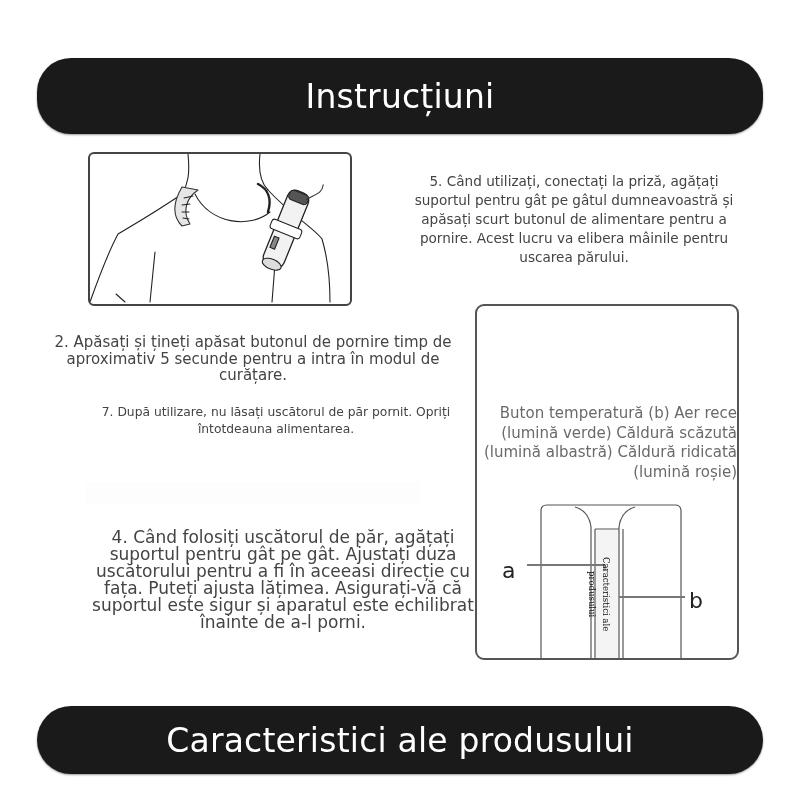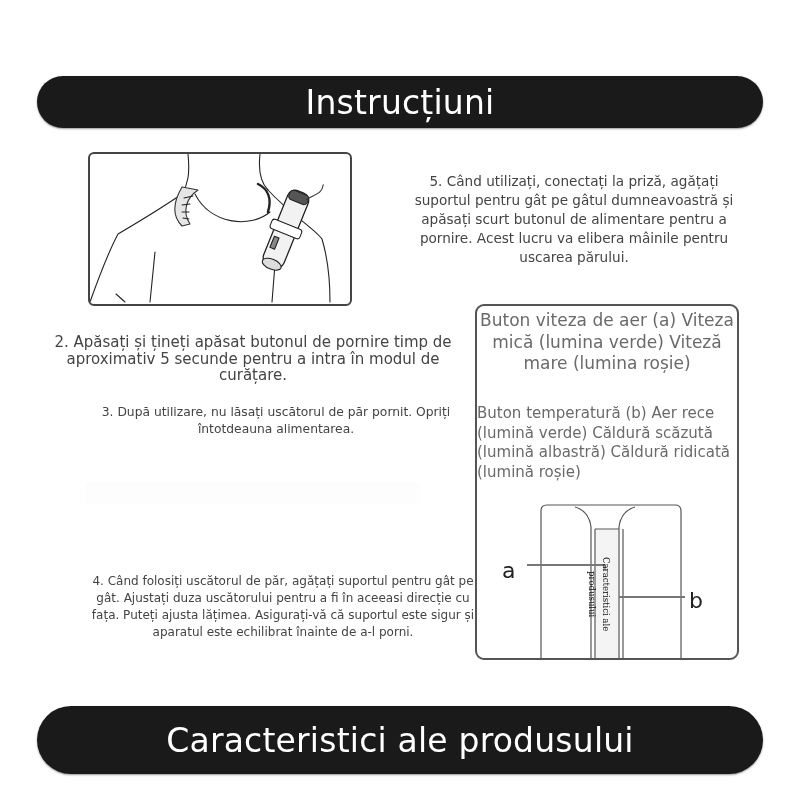--- a/index.html
+++ b/index.html
@@ -1,31 +1,31 @@
 <!DOCTYPE html>
 <html><head>
 <meta charset="utf-8">
 <style>
   html, body { margin: 0; padding: 0; background: #ffffff; }
   body { width: 800px; height: 800px; position: relative; overflow: hidden; font-family: "DejaVu Sans", sans-serif; color: #4a4a4a; }
   .banner { position: absolute; left: 37px; width: 726px; background: #1a1a1a; border-radius: 34px; color: #ffffff; display: flex; align-items: center; justify-content: center; box-shadow: 0 1px 2px rgba(0,0,0,0.4); }
   .banner-title { font-family: "DejaVu Sans", sans-serif; font-size: 33px; letter-spacing: 0.2px; }
-  .banner.top { top: 58px; height: 52px; margin-top: 18px; }
+  .banner.top { top: 58px; height: 76px; }
   .banner.bottom { top: 706px; height: 68px; }
   .illus-frame { position: absolute; left: 88px; top: 152px; width: 260px; height: 150px; border: 2px solid #444; border-radius: 6px; overflow: hidden; background: #fff; }
   .illus-frame svg { width: 100%; height: 100%; display: block; }
   .step-text { position: absolute; text-align: center; font-size: 12.6px; line-height: 17.4px; color: #444; }
   .step-1 { left: 404px; top: 172px; width: 340px; font-size: 13.6px; line-height: 19px; }
   .step-2 { left: 38px; top: 334px; width: 430px; font-size: 15px; line-height: 16.5px; }
   .step-3 { left: 86px; top: 404px; width: 380px; font-size: 12.3px; line-height: 16.5px; }
-  .step-4 { left: 88px; top: 529px; width: 390px; font-size: 12px; line-height: 17px; margin-top: 44px; }
+  .step-4 { left: 88px; top: 529px; width: 390px; font-size: 17px; line-height: 17px; }
   .faint-band { position: absolute; left: 85px; top: 482px; width: 335px; height: 22px; background: #fdfdfd; border-radius: 3px; }
   .product-box { position: absolute; left: 475px; top: 304px; width: 260px; height: 352px; border: 2px solid #555; border-radius: 9px; background: #fff; overflow: hidden; }
   .spec-a { position: absolute; left: 0; top: 4px; width: 260px; text-align: center; font-size: 17px; line-height: 21.5px; color: #6a6a6a; }
-  .spec-b { position: absolute; left: 0; top: 98px; width: 260px; text-align: left; font-size: 15px; line-height: 19.5px; color: #6a6a6a; }
+  .spec-b { position: absolute; left: 0; top: 98px; width: 260px; text-align: right; font-size: 15px; line-height: 19.5px; color: #6a6a6a; }
   .device-svg { position: absolute; left: 0; top: 195px; width: 260px; height: 157px; }
   .vertical-label { position: absolute; left: 122px; top: 228px; width: 14px; height: 120px; writing-mode: vertical-rl; font-size: 8.5px; color: #111; text-align: center; line-height: 14px; font-family: "DejaVu Serif", serif; }
 </style>
 </head>
 <body>
 
 <div class="banner top">
   <span class="banner-title">Instrucțiuni</span>
 </div>
 
@@ -58,26 +58,25 @@
       <ellipse cx="194" cy="113" rx="10" ry="5" fill="#ddd" stroke="#222"></ellipse>
       <rect x="178" y="70" width="32" height="10" rx="3" fill="#fff" stroke="#222"></rect>
       <rect x="186" y="86" width="5" height="12" fill="#888"></rect>
       <path d="M202 40 C 210 30, 214 28, 212 20" stroke="#333"></path>
     </g>
   </svg>
 </div>
 
 <div class="step-text step-1">5. Când utilizați, conectați la priză, agățați suportul pentru gât pe gâtul dumneavoastră și apăsați scurt butonul de alimentare pentru a pornire. Acest lucru va elibera mâinile pentru uscarea părului.</div>
 <div class="step-text step-2">2. Apăsați și țineți apăsat butonul de pornire timp de aproximativ 5 secunde pentru a intra în modul de curățare.</div>
-<div class="step-text step-3">3. După utilizare, nu lăsați uscătorul de păr pornit. Opriți întotdeauna alimentarea.</div>
+<div class="step-text step-3">7. După utilizare, nu lăsați uscătorul de păr pornit. Opriți întotdeauna alimentarea.</div>
 <div class="faint-band"></div>
 <div class="step-text step-4">4. Când folosiți uscătorul de păr, agățați suportul pentru gât pe gât. Ajustați duza uscătorului pentru a fi în aceeasi direcție cu fața. Puteți ajusta lățimea. Asigurați-vă că suportul este sigur și aparatul este echilibrat înainte de a-l porni.</div>
 
 <div class="product-box">
-  <div class="spec-a">Buton viteza de aer (a) Viteza mică (lumina verde) Viteză mare (lumina roșie)</div>
   <div class="spec-b">Buton temperatură (b) Aer rece (lumină verde) Căldură scăzută (lumină albastră) Căldură ridicată (lumină roșie)</div>
   <svg class="device-svg" viewBox="0 0 260 157" xmlns="http://www.w3.org/2000/svg" fill="none" stroke="#555" stroke-width="1.2">
 
     <path d="M64 157 L 64 10 Q 64 4, 70 4 L 198 4 Q 204 4, 204 10 L 204 157"></path>
 
     <path d="M114 157 L 114 26 Q 112 10, 98 6"></path>
     <path d="M118 157 L 118 28"></path>
 
     <path d="M142 157 L 142 26 Q 144 10, 158 6"></path>
     <path d="M146 157 L 146 28"></path>

